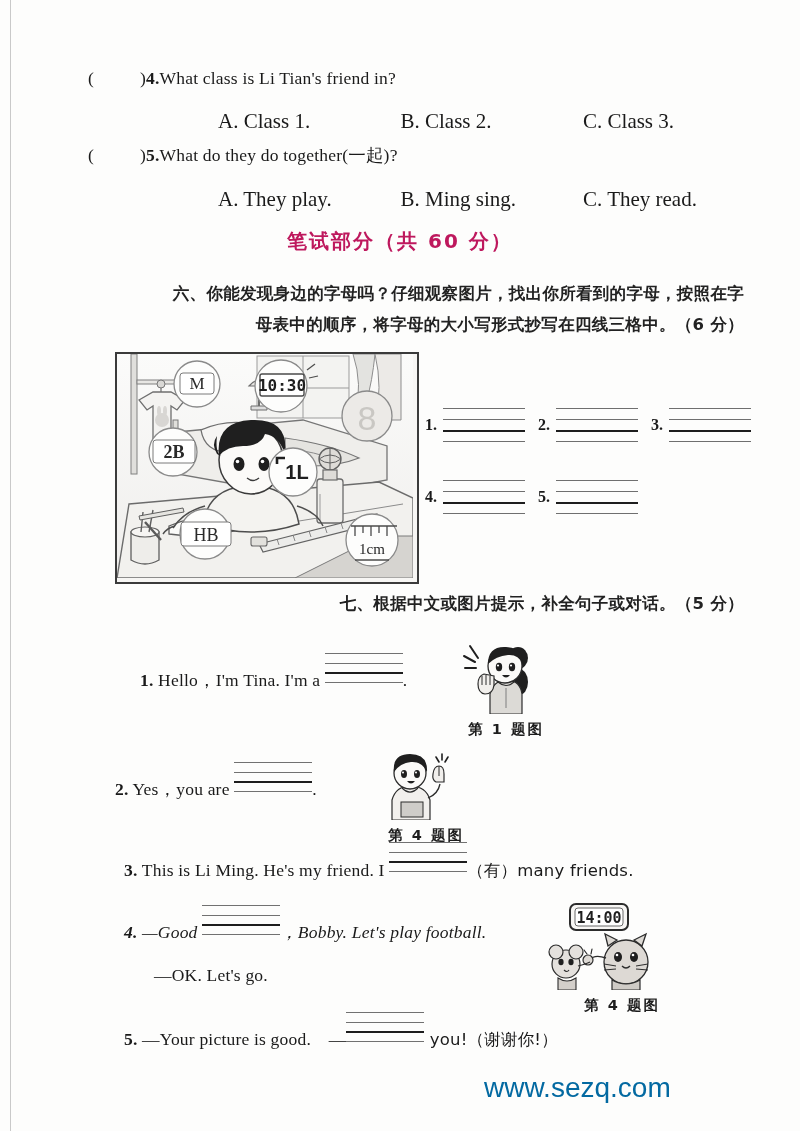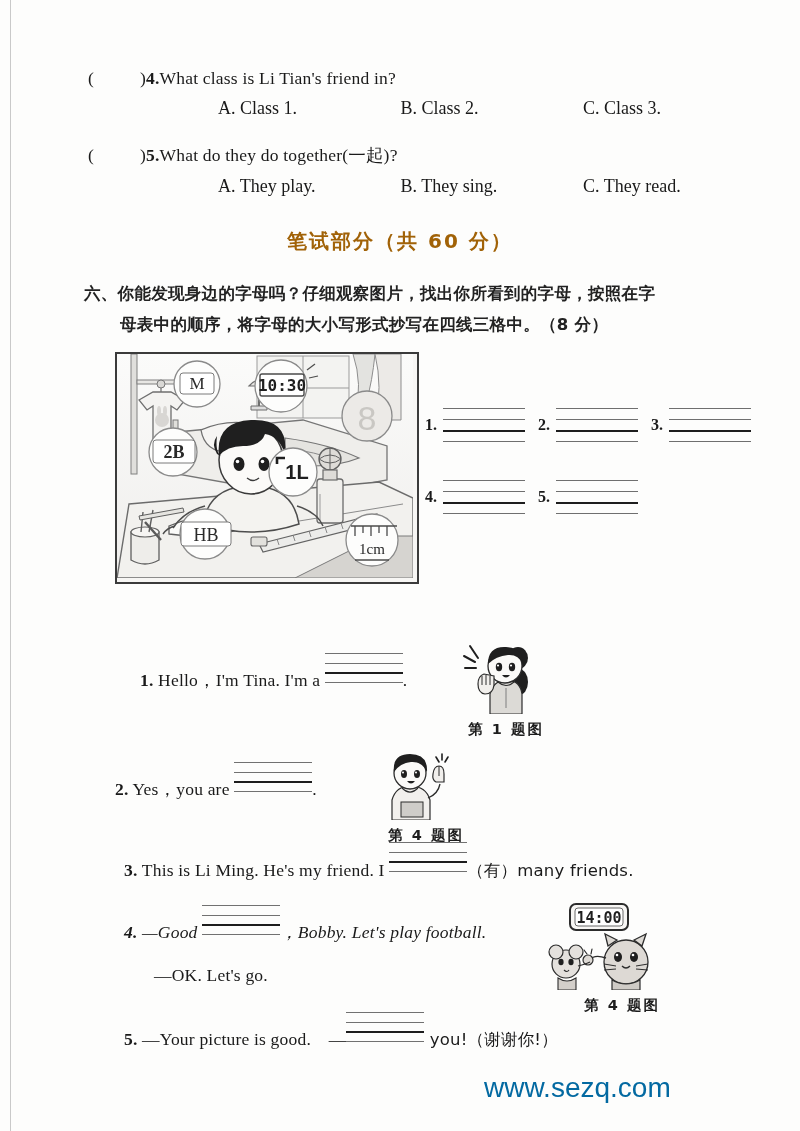--- a/index.html
+++ b/index.html
@@ -35,53 +35,54 @@
   .mcq-stem {
     font-size: 17.5px;
     letter-spacing: .2px;
     white-space: nowrap;
   }
   .paren { display: inline-block; width: 58px; }
   .paren .l { }
   .paren .r { float: right; }
   .qnum { font-weight: bold; }
   .mcq-opts {
-    margin-top: 9px;
+    margin-top: 20px;
     padding-left: 130px;
-    font-size: 18px;
+    font-size: 21px;
     display: flex;
   }
   .mcq-opts span { display: block; }
   .opt-a { width: 212px; }
   .opt-b { width: 212px; }
   .opt-c { width: 180px; }
 
   
   .banner {
     position: absolute;
     left: 0; right: 0;
     text-align: center;
     font-family: "DejaVu Sans", sans-serif;
     font-size: 20px;
     font-weight: bold;
-    color: #a16207;
+    color: #be185d;
     letter-spacing: 2px;
   }
 
   
   .sec {
     position: absolute;
     left: 84px;
     width: 660px;
     font-family: "DejaVu Sans", sans-serif;
     font-size: 16.5px;
     font-weight: bold;
     color: #222;
     line-height: 31px;
     letter-spacing: .3px;
+    text-align: right;
   }
   .sec .l2 { display: block; padding-left: 36px; }
 
   
   .illus {
     position: absolute;
     border: 2px solid #3b3b3b;
     background: #f7f6f4;
     overflow: hidden;
   }
@@ -183,30 +184,30 @@
       <span class="opt-c">C. Class 3.</span>
     </div>
   </div>
 
   <div class="mcq-block" style="top:143px;">
     <div class="mcq-stem">
       <span class="paren"><span class="l">(</span><span class="r">)</span></span><span class="qnum">5.</span><span>What do they do together(一起)?</span>
     </div>
     <div class="mcq-opts">
       <span class="opt-a">A. They play.</span>
-      <span class="opt-b">B. They sing.</span>
+      <span class="opt-b">B. Ming sing.</span>
       <span class="opt-c">C. They read.</span>
     </div>
   </div>
 
   <div class="banner" style="top:228px;">笔试部分（共 60 分）</div>
 
   <div class="sec" style="top:278px;">
     <span>六、你能发现身边的字母吗？仔细观察图片，找出你所看到的字母，按照在字</span>
-    <span class="l2">母表中的顺序，将字母的大小写形式抄写在四线三格中。（8 分）</span>
+    <span class="l2">母表中的顺序，将字母的大小写形式抄写在四线三格中。（6 分）</span>
   </div>
 
   <div class="illus" style="left:115px; top:352px; width:300px; height:228px;">
     <svg width="296" height="224" viewBox="0 0 296 224" xmlns="http://www.w3.org/2000/svg">
       <defs>
         <linearGradient id="wallg" x1="0" y1="0" x2="0" y2="1">
           <stop offset="0" stop-color="#fbfbfa"></stop>
             <stop offset="1" stop-color="#efeeec"></stop>
         </linearGradient>
       </defs>
@@ -380,20 +381,21 @@
   <div class="grid-item" style="left:538px; top:480px;">
     <span class="gnum">5.</span>
     <span class="fourline">
         <i></i>
         <i></i>
         <i class="mid"></i>
         <i></i>
       </span>
   </div>
 
+  <div class="sec" style="top:588px;">七、根据中文或图片提示，补全句子或对话。（5 分）</div>
 
   <div class="qline" style="left:124px; top:668px;margin-left:16px;">
     <b>1.</b>
     <span>Hello，I'm Tina. I'm a </span><span class="blank"><i class="b1"></i><i class="b2"></i><i class="b3"></i><i class="b4"></i></span><span>.</span>
   </div>
 
   <div class="fig" style="left:444px; top:642px; width:100px;">
     <svg width="82" height="72" viewBox="0 0 82 72" xmlns="http://www.w3.org/2000/svg">
 
       <g stroke="#1f1f1f" stroke-width="2" stroke-linecap="round">

